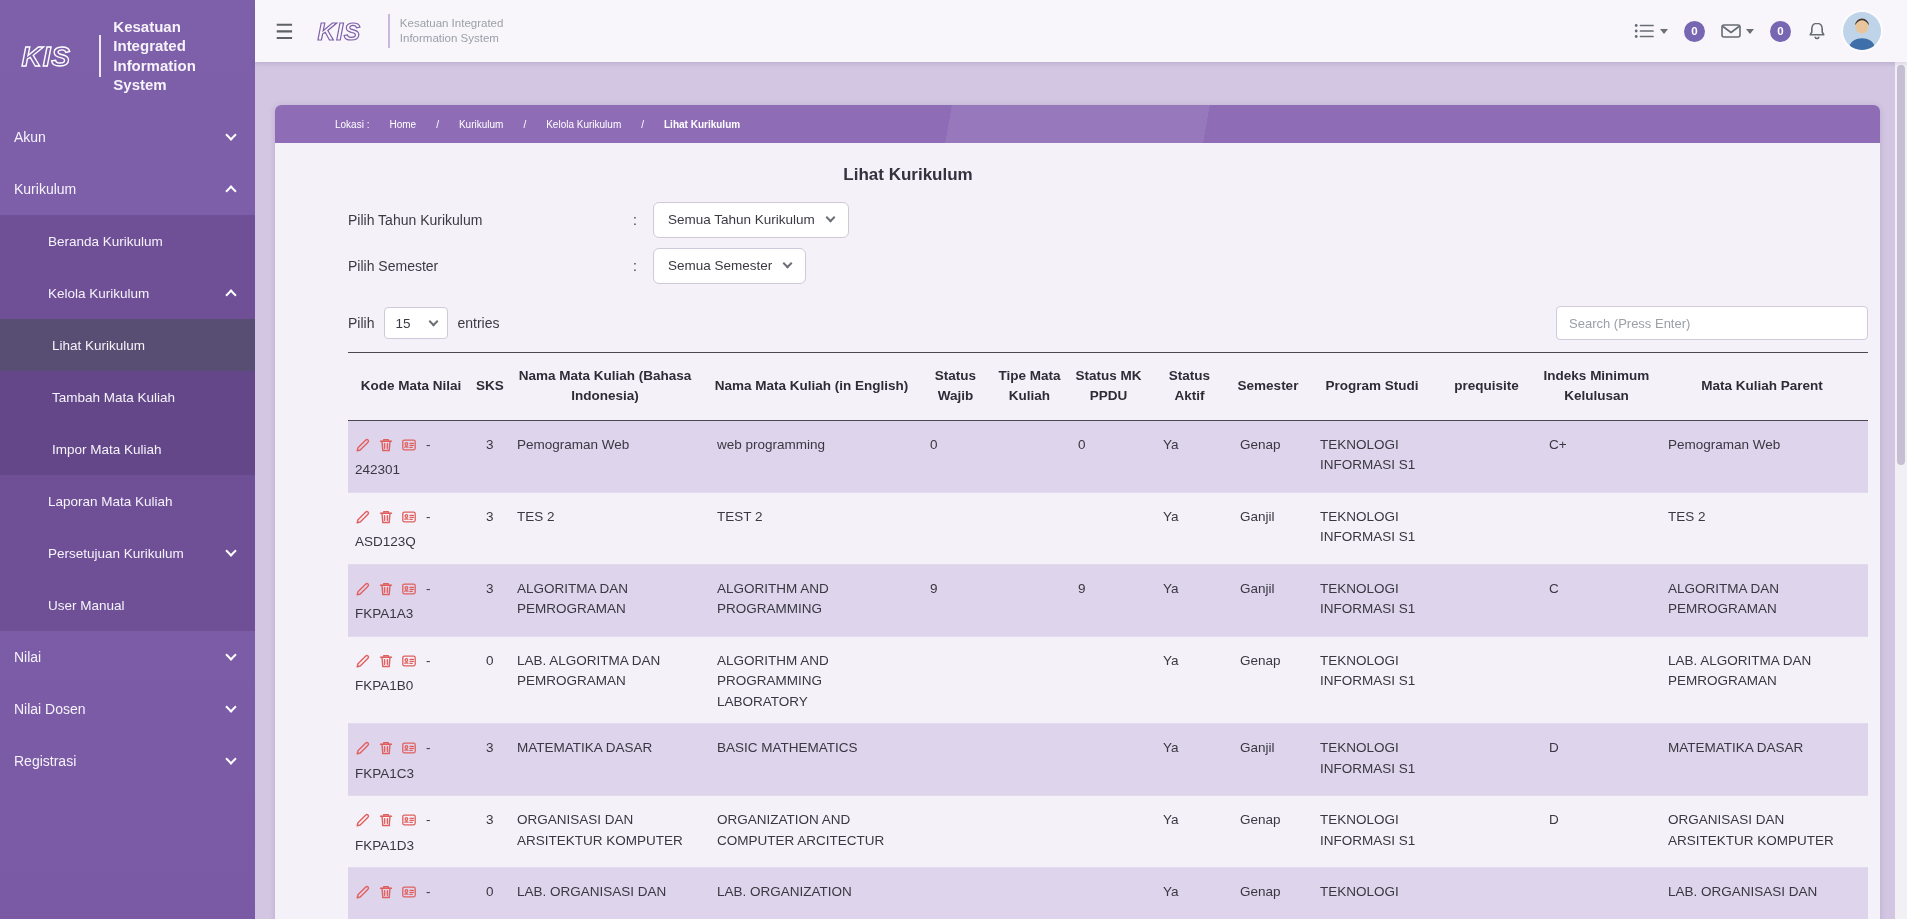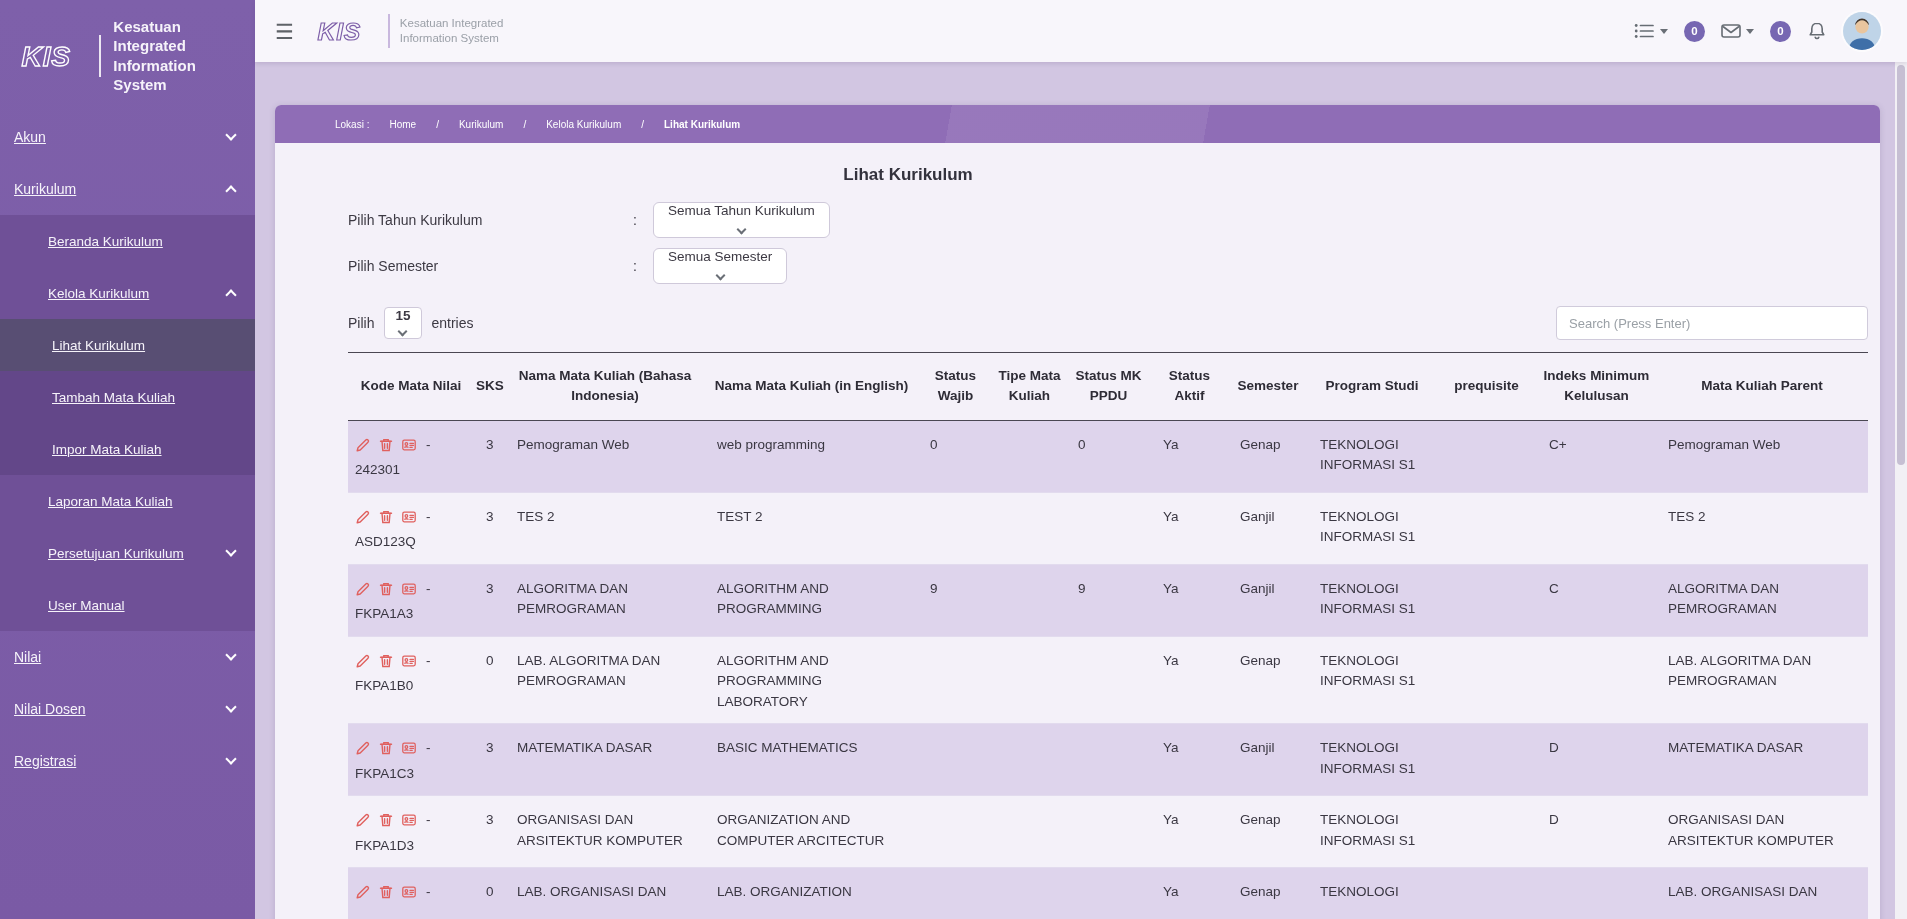--- a/index.html
+++ b/index.html
@@ -5,21 +5,21 @@
   * { margin:0; padding:0; box-sizing:border-box; }
   html,body { width:1907px; height:919px; overflow:hidden; }
   body { font-family:"Liberation Sans", sans-serif; background:#d2c6e2; }
   .app { display:flex; width:1907px; height:919px; position:relative; }
 
   
   .sidebar { width:255px; flex:none; background:linear-gradient(180deg,#7e60aa 0%,#7a5aa5 100%); color:#f6f3fa; display:flex; flex-direction:column; }
   .brand { height:111px; display:flex; align-items:center; padding:0 14px 0 20px; gap:12px; }
   .brand-divider { width:2px; height:42px; background:rgba(255,255,255,.85); flex:none; }
   .brand-text { font-size:15px; font-weight:bold; line-height:1.3; }
-  .nav { flex:1;text-decoration:underline; }
+  .nav { flex:1; }
   .nav-item { height:52px; display:flex; align-items:center; justify-content:space-between; padding-right:20px; font-size:14px; cursor:pointer; }
   .nav-item.lvl0 { padding-left:14px; }
   .nav-item.lvl1 { padding-left:48px; background:#6f5097; font-size:13.5px; }
   .nav-item.lvl2 { padding-left:52px; background:#634789; font-size:13.5px; }
   .nav-item.active { background:#584e73; }
   .chev { width:8px; height:8px; border-right:2px solid #fff; border-bottom:2px solid #fff; display:inline-block; flex:none; }
   .chev-down { transform:rotate(45deg); margin-top:-4px; }
   .chev-up { transform:rotate(-135deg); margin-top:4px; }
 
   
@@ -42,25 +42,25 @@
   .breadcrumb { height:38px; border-radius:6px 6px 0 0; background:#8f6db6 linear-gradient(100deg, rgba(255,255,255,0) 42%, rgba(255,255,255,.08) 42%, rgba(255,255,255,.08) 58%, rgba(255,255,255,0) 58%); display:flex; align-items:center; padding-left:60px; gap:20px; color:#fff; font-size:10px; }
   .breadcrumb a { color:#fff; text-decoration:none; cursor:pointer; }
   .crumb-current { font-weight:bold; }
   .card-inner { padding:0 12px 40px 73px; }
   .form-col { width:1120px; }
   .page-title { font-size:17px; font-weight:bold; color:#33323d; text-align:center; padding:22px 0 16px; }
   .filter-row { display:flex; align-items:center; margin-bottom:9px; height:37px; }
   .filter-row + .filter-row { margin-top:9px; }
   .filter-label { width:285px; font-size:14px; color:#3c3943; flex:none; }
   .colon { font-size:14px; color:#3c3943; margin-right:16px; }
-  .select { display:inline-flex; align-items:center; gap:12px; height:36px; background:#fff; border:1px solid #cfc9da; border-radius:6px; padding:0 14px; font-size:13.5px; color:#3c3943; cursor:pointer;flex-direction:column; }
+  .select { display:inline-flex; align-items:center; gap:12px; height:36px; background:#fff; border:1px solid #cfc9da; border-radius:6px; padding:0 14px; font-size:13.5px; color:#3c3943; cursor:pointer; }
   .sel-chev { width:7px; height:7px; border-right:2px solid #6a6f76; border-bottom:2px solid #6a6f76; transform:rotate(45deg); margin-top:-4px; }
   .table-controls { display:flex; align-items:center; justify-content:space-between; margin:22px 0 12px; }
   .show-group { display:flex; align-items:center; gap:10px; font-size:14px; color:#3c3943; }
-  .select.small { height:32px; padding:0 10px; border-radius:4px; gap:9px;font-weight:bold; }
+  .select.small { height:32px; padding:0 10px; border-radius:4px; gap:19px; }
   .search { width:312px; height:34px; border:1px solid #d0cbdb; border-radius:4px; background:#fff; padding:0 12px; font-size:13px; color:#3c3943; font-family:"Liberation Sans", sans-serif; }
   .search::placeholder { color:#9aa0a6; }
 
   
   table { width:100%; border-collapse:collapse; table-layout:fixed; }
   col.c1{width:126px} col.c2{width:31px} col.c3{width:200px} col.c4{width:213px}
   col.c5{width:75px} col.c6{width:73px} col.c7{width:85px} col.c8{width:77px}
   col.c9{width:80px} col.c10{width:128px} col.c11{width:101px} col.c12{width:119px} col.c13{width:212px}
   thead th { border-top:1px solid #4a4752; border-bottom:1px solid #4a4752; padding:13px 2px; font-size:13.5px; font-weight:bold; color:#2e2c36; text-align:center; vertical-align:middle; line-height:1.5; cursor:pointer; }
   tbody td { padding:14px 10px 11px 12px; font-size:13.5px; color:#3a3742; vertical-align:top; line-height:1.52; border-bottom:1px solid #e2dbee; word-wrap:break-word; }

